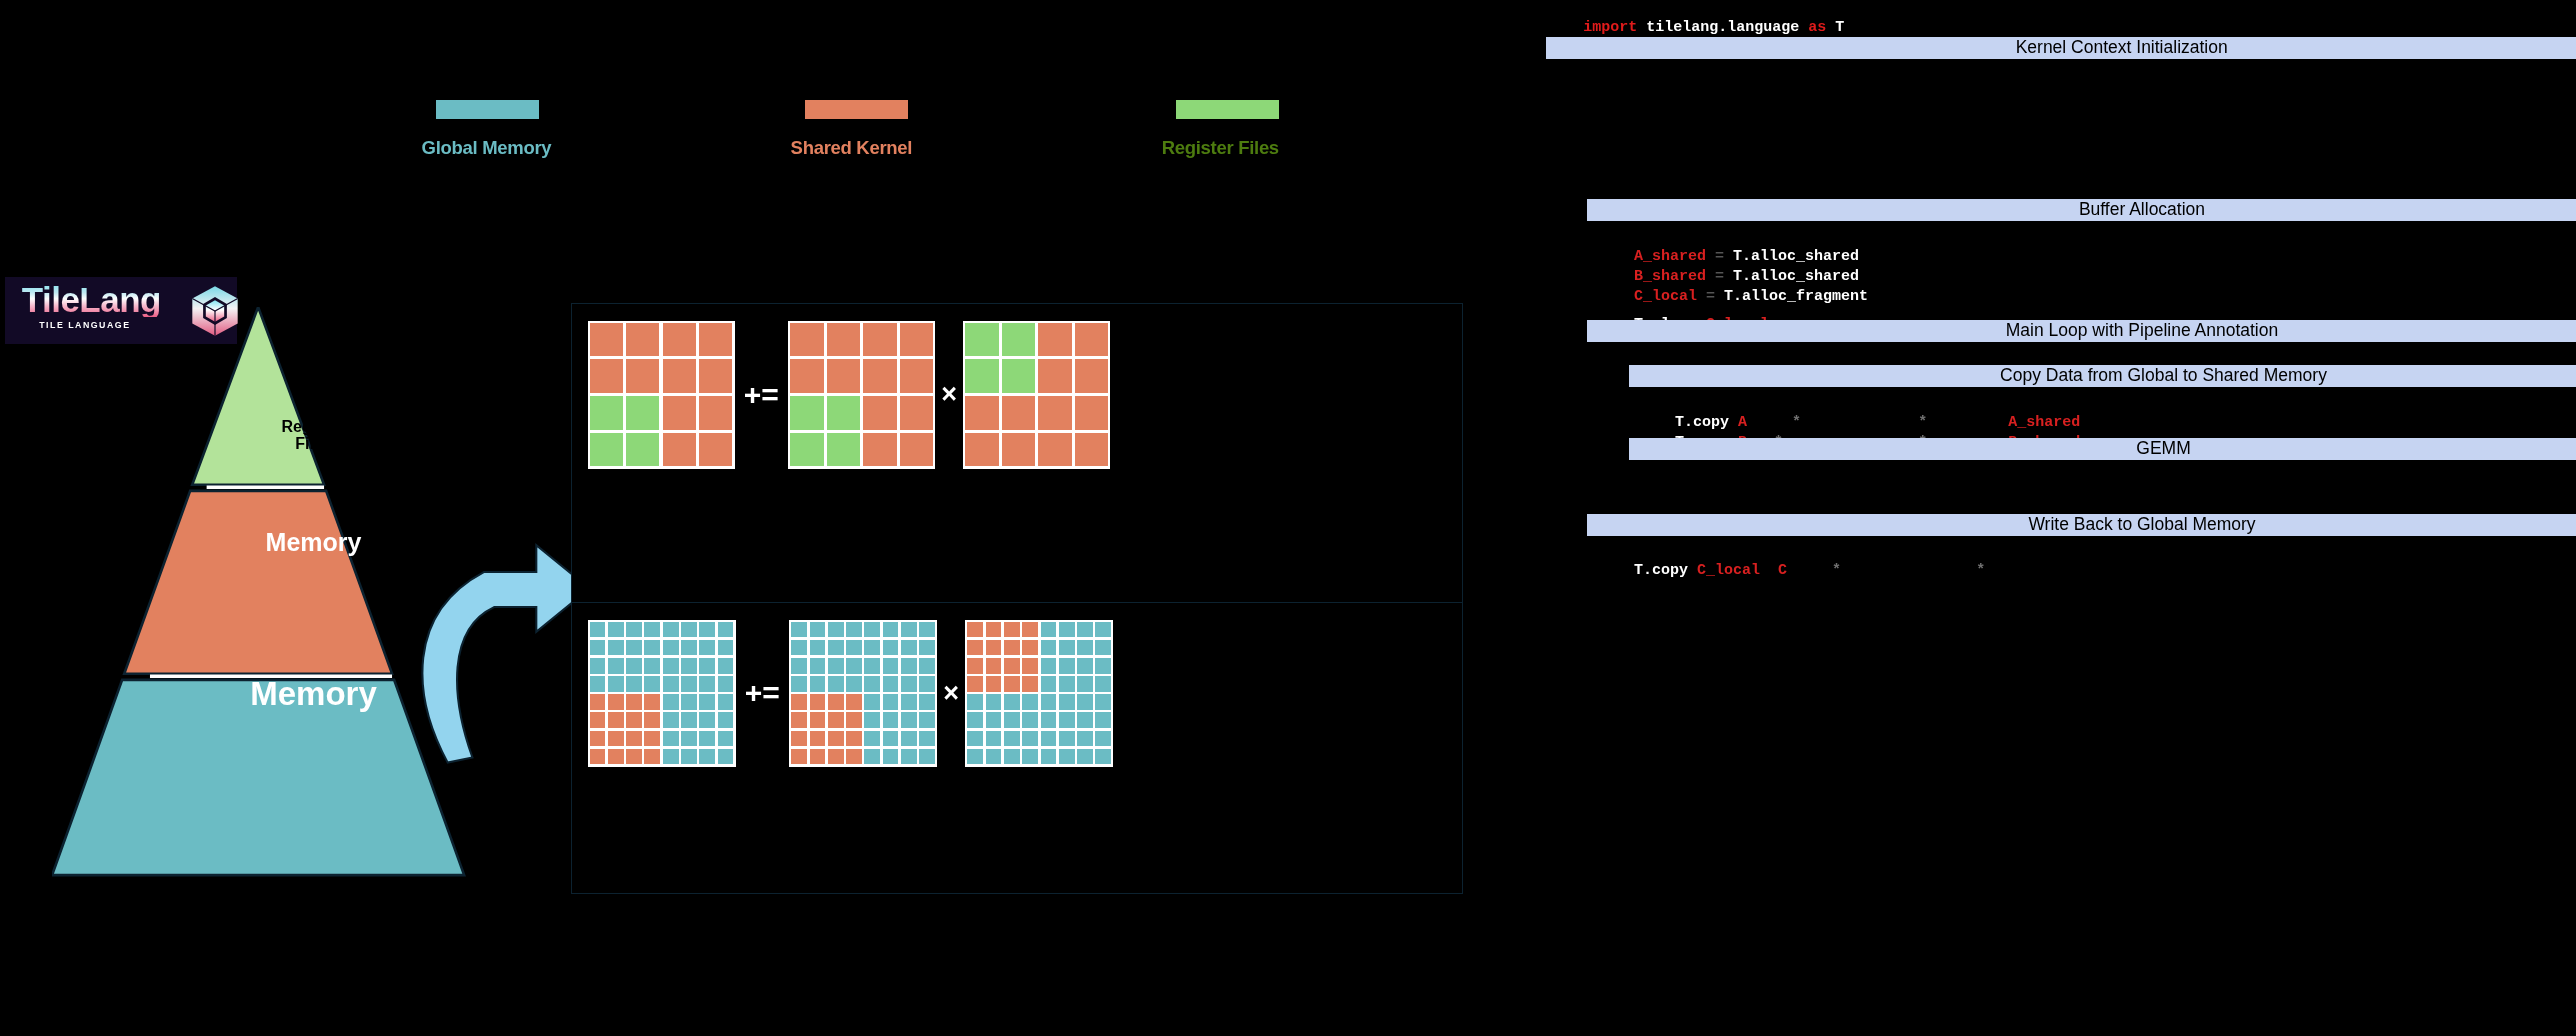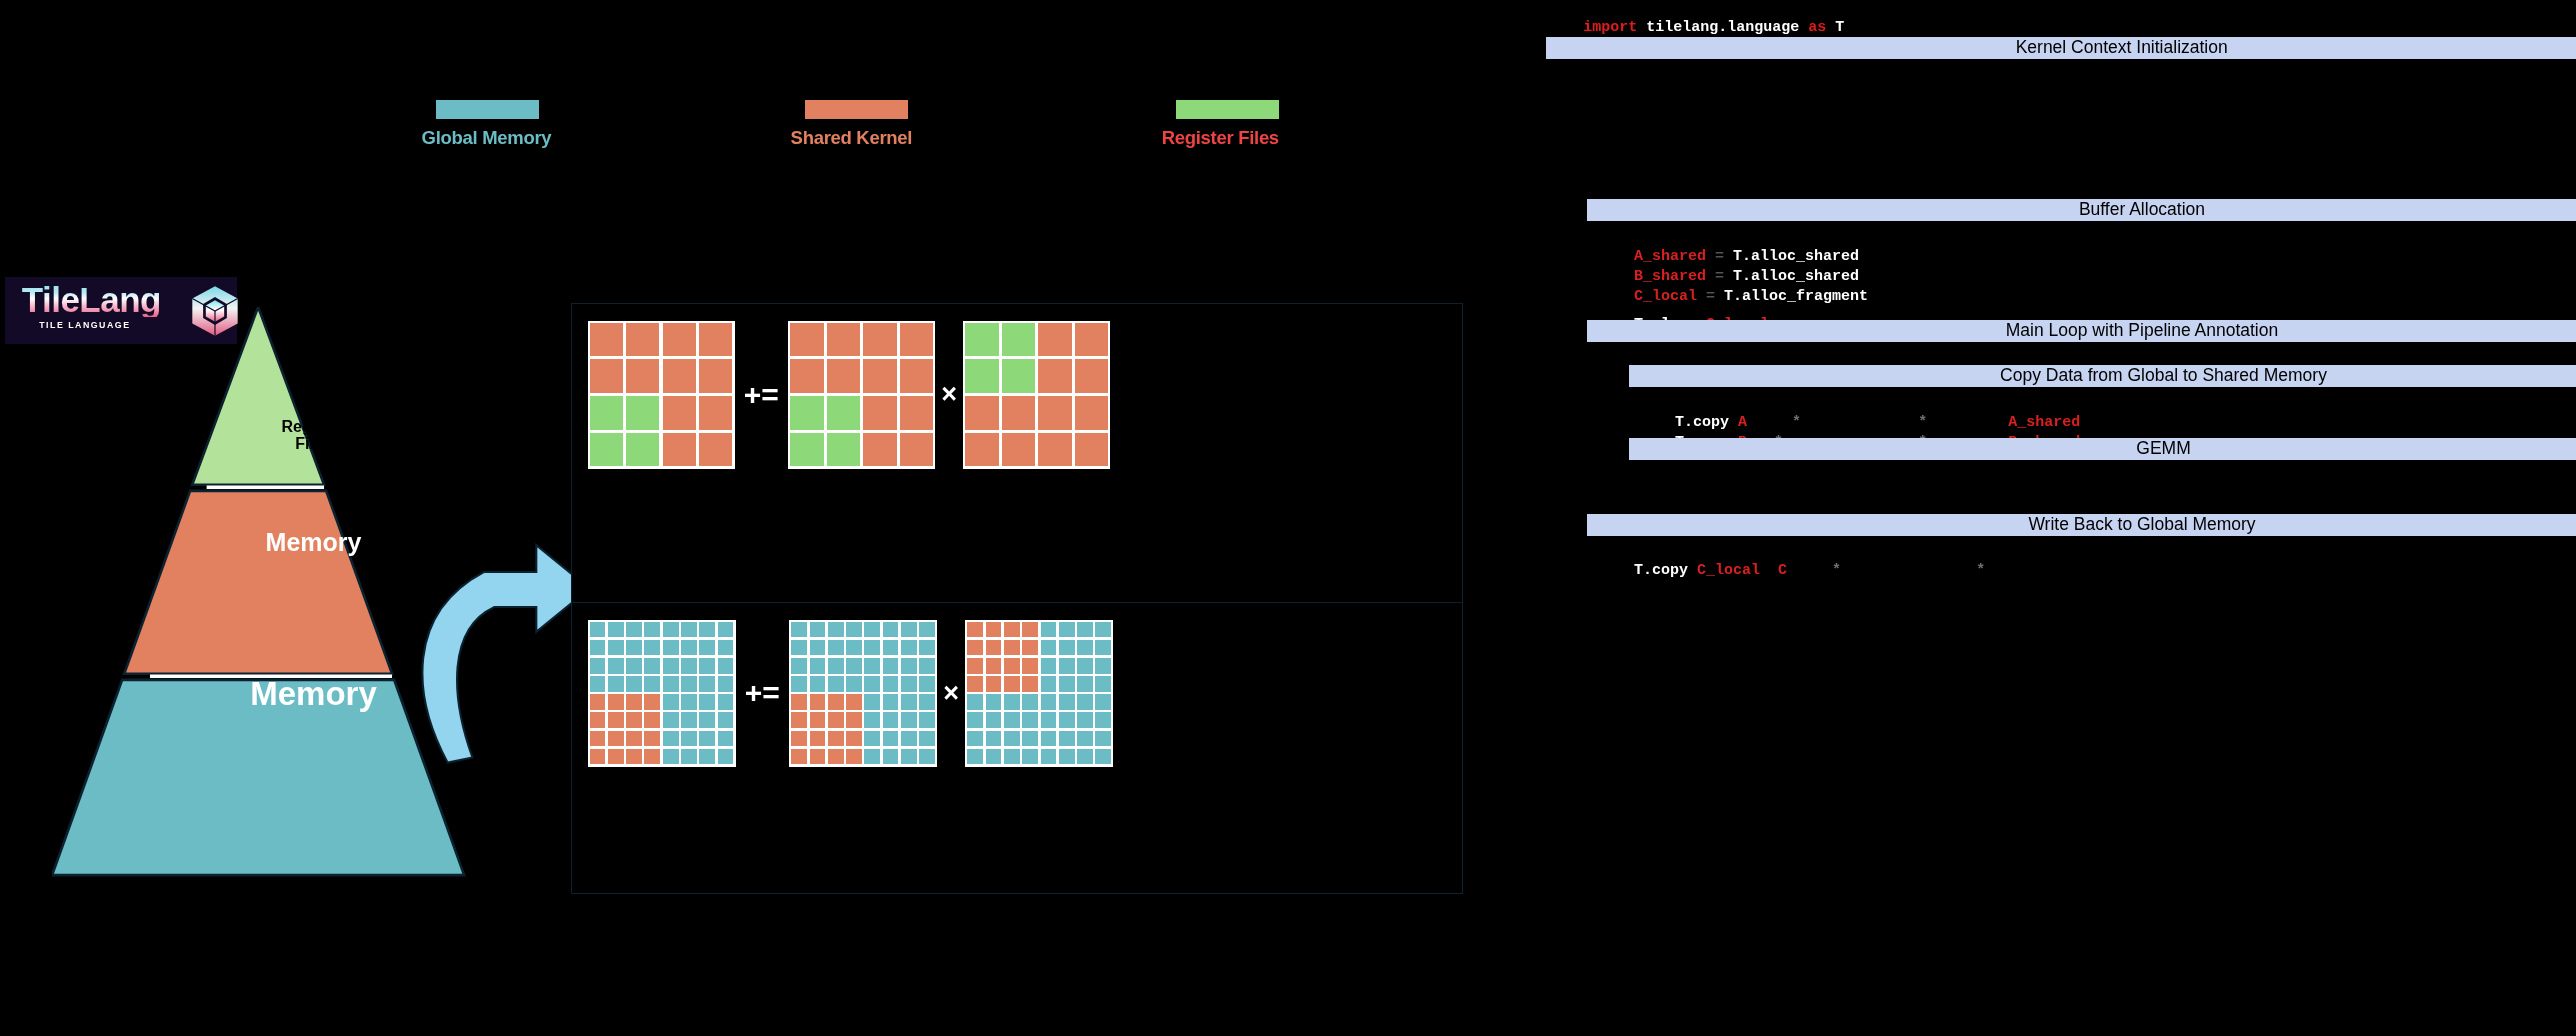--- a/index.html
+++ b/index.html
@@ -12,21 +12,21 @@
   #logo-text-wrap{position:absolute;left:16.5px;top:5.2px;width:170px;}
   #logo-word{font-size:35px;font-weight:700;letter-spacing:-0.5px;line-height:1;
              background:linear-gradient(180deg,#7fe3f0 0%,#bfe9f2 30%,#ffffff 48%,#f7b9cd 68%,#ec5f86 100%);
              -webkit-background-clip:text;background-clip:text;color:transparent;}
   #logo-sub{margin-top:3.1px;margin-left:17.5px;color:#fff;font-size:8.8px;font-weight:700;letter-spacing:1.5px;}
   #logo-cube{position:absolute;left:183px;top:6.7px;width:54px;height:54px;}
 
   
   .legend{position:absolute;}
   .legend .sw{width:103px;height:18.5px;}
-  .legend .lb{margin-top:8px;font-size:18.5px;font-weight:700;letter-spacing:-0.3px;
+  .legend .lb{margin-top:18px;font-size:18.5px;font-weight:700;letter-spacing:-0.3px;
               text-align:center;width:103px;}
   #lg1{left:436px;top:100px;}
   #lg2{left:805px;top:100px;}
   #lg3{left:1176px;top:100px;}
   #lg1 .lb,#lg2 .lb,#lg3 .lb{width:auto;white-space:nowrap;margin-left:-14.4px;}
 
   
   #pyr{position:absolute;left:52px;top:307px;width:523px;height:582px;}
   .pyr-lab{position:absolute;width:100%;text-align:center;font-weight:700;
            line-height:1.05;pointer-events:none;}
@@ -87,21 +87,21 @@
 <div class="legend" id="lg1">
   <div class="sw" style="background:#6BBCC4"></div>
   <div class="lb" style="color:#6BBCC4">Global Memory</div>
 </div>
 <div class="legend" id="lg2">
   <div class="sw" style="background:#E2815F"></div>
   <div class="lb" style="color:#E2815F">Shared Kernel</div>
 </div>
 <div class="legend" id="lg3">
   <div class="sw" style="background:#8DD878"></div>
-  <div class="lb" style="color:#ef4444">Register Files</div>
+  <div class="lb" style="color:#4d7c0f">Register Files</div>
 </div>
 
 <div id="pyr">
   <svg width="523" height="582" viewBox="0 0 1015 1130">
     <polygon points="400,0 528,345 272,345" fill="#B3E39A" stroke="#0c2230" stroke-width="5"></polygon>
     <polygon points="268,357 532,357 660,712 140,712" fill="#E2815F" stroke="#0c2230" stroke-width="5"></polygon>
     <polygon points="136,724 664,724 800,1103 0,1103" fill="#6BBCC4" stroke="#0c2230" stroke-width="5"></polygon>
     <line x1="300" y1="350" x2="528" y2="350" stroke="#fff" stroke-width="7"></line>
     <line x1="190" y1="717" x2="660" y2="717" stroke="#fff" stroke-width="7"></line>
   </svg>

